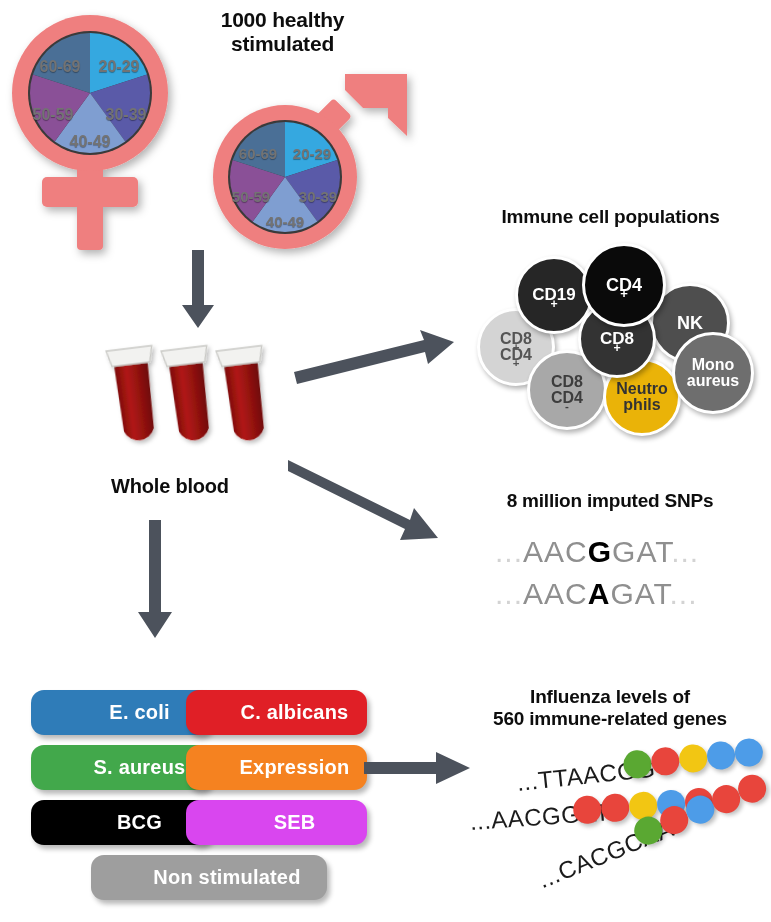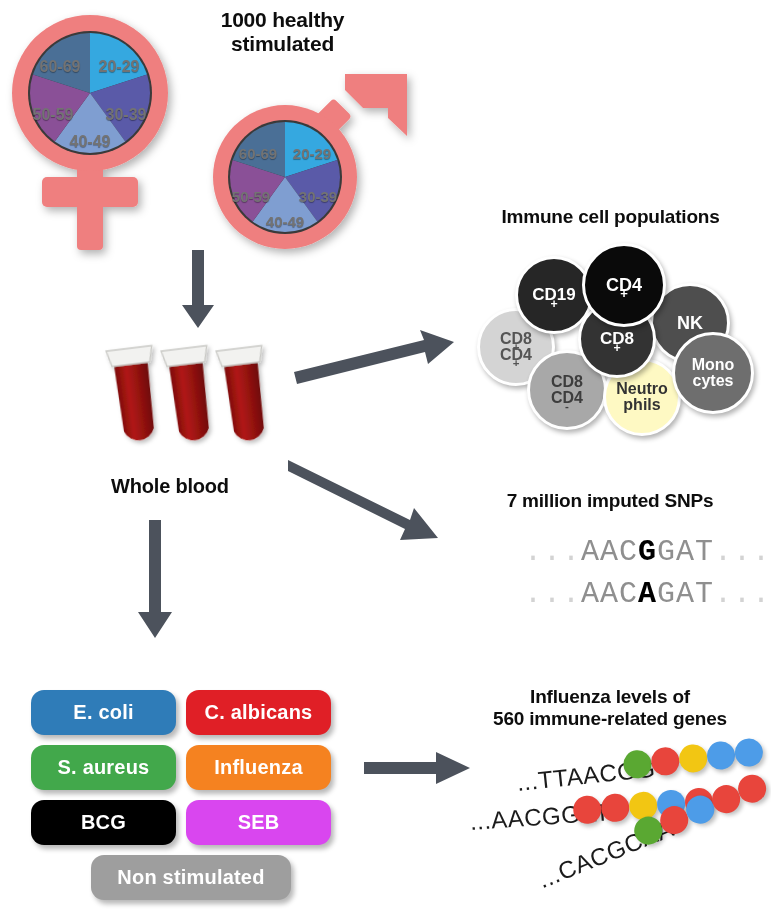--- a/index.html
+++ b/index.html
@@ -70,39 +70,39 @@
   .cell span { display: block; }
   .sup { font-size: 0.72em; vertical-align: super; line-height: 0; }
 
   
   .snp-row {
     position: absolute;
     font-size: 30px;
     font-weight: normal;
     letter-spacing: 1px;
     white-space: nowrap;
-    font-family: Liberation Mono, monospace;
-    margin-left: 29px;
+    font-family: Liberation Sans, sans-serif;
   }
   .snp-dimmer{ color: #d3d3d3; }
   .snp-mid   { color: #8f8f8f; }
   .snp-hi    { color: #000000; font-weight: bold; }
 
   
   .pill {
     position: absolute;
     border-radius: 13px;
     color: #ffffff;
     font-weight: bold;
     font-size: 20px;
     display: flex;
     align-items: center;
     justify-content: center;
     box-shadow: 3px 4px 5px rgba(0,0,0,.28);
     letter-spacing: 0.2px;
+    padding-left: 36px;
   }
 
   
   .strand { position: absolute; transform-origin: left center; }
   .strand-seq {
     position: absolute;
     font-size: 24px;
     color: #1b1b1b;
     white-space: nowrap;
     letter-spacing: 0.5px;
@@ -271,53 +271,53 @@
       <div>
           <span>CD8</span>
           <span class="sup">-</span>
         </div>
       <div>
           <span>CD4</span>
           <span class="sup">-</span>
         </div>
     </div>
 
-    <div class="cell" style="left:143px; top:118px; width:78px; height:78px; background:#fef9c3; color:#333333; font-size:16px; z-index:4;">
+    <div class="cell" style="left:143px; top:118px; width:78px; height:78px; background:#eab308; color:#333333; font-size:16px; z-index:4;">
       <div>
           <span>Neutro</span>
         </div>
       <div>
           <span>phils</span>
         </div>
     </div>
 
     <div class="cell" style="left:212px; top:92px; width:82px; height:82px; background:#6e6e6e; color:#ffffff; font-size:16px; z-index:5;">
       <div>
           <span>Mono</span>
         </div>
       <div>
-          <span>cytes</span>
-        </div>
-    </div>
-  </div>
-
-  <div class="abs heading h-sect" style="left:460px; top:490px; width:300px;">7 million imputed SNPs</div>
+          <span>aureus</span>
+        </div>
+    </div>
+  </div>
+
+  <div class="abs heading h-sect" style="left:460px; top:490px; width:300px;">8 million imputed SNPs</div>
 
   <div class="snp-row" style="left:495px; top:535px;">
     <span class="snp-dimmer">...</span><span class="snp-mid">AAC</span><span class="snp-hi">G</span><span class="snp-mid">GAT</span><span class="snp-dimmer">...</span>
   </div>
 
   <div class="snp-row" style="left:495px; top:577px;">
     <span class="snp-dimmer">...</span><span class="snp-mid">AAC</span><span class="snp-hi">A</span><span class="snp-mid">GAT</span><span class="snp-dimmer">...</span>
   </div>
 
   <div class="pill" style="left:31px; top:690px; width:145px; height:45px; background:#2f7cb8;">E. coli</div>
   <div class="pill" style="left:186px; top:690px; width:145px; height:45px; background:#e01f26;">C. albicans</div>
   <div class="pill" style="left:31px; top:745px; width:145px; height:45px; background:#42a84b;">S. aureus</div>
-  <div class="pill" style="left:186px; top:745px; width:145px; height:45px; background:#f58220;">Influenza</div>
+  <div class="pill" style="left:186px; top:745px; width:145px; height:45px; background:#f58220;">Expression</div>
   <div class="pill" style="left:31px; top:800px; width:145px; height:45px; background:#000000;">BCG</div>
   <div class="pill" style="left:186px; top:800px; width:145px; height:45px; background:#d946ef;">SEB</div>
   <div class="pill" style="left:91px; top:855px; width:200px; height:45px; background:#9e9e9e;">Non stimulated</div>
 
   <svg class="arrow-svg" style="left:364px; top:752px;" width="110" height="32" viewBox="0 0 110 32">
     <path d="M 0 10 L 72 10 L 72 0 L 106 16 L 72 32 L 72 22 L 0 22 Z" fill="#4c525c"></path>
   </svg>
 
   <div class="abs heading h-sect" style="left:455px; top:686px; width:310px;">
     <div>Influenza levels of</div>

